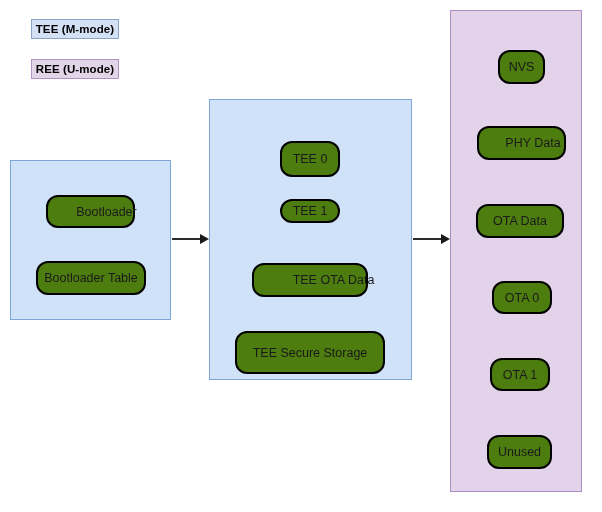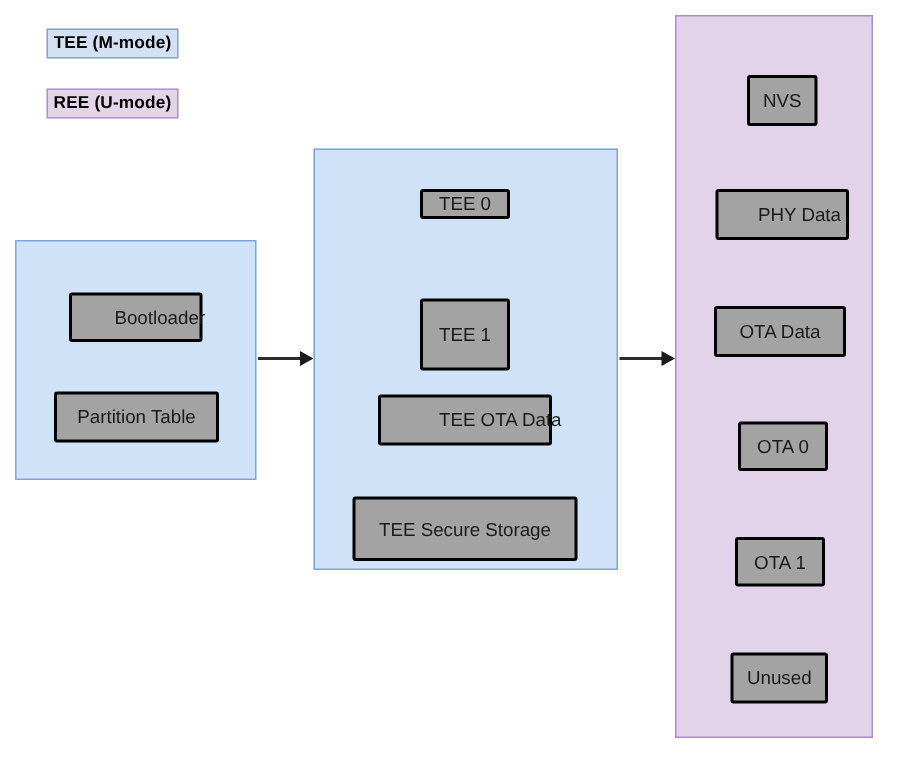--- a/index.html
+++ b/index.html
@@ -75,23 +75,23 @@
     left: 450px;
     top: 10px;
     width: 132px;
     height: 482px;
   }
 
   
   .node {
     position: absolute;
     box-sizing: border-box;
-    background: #a3a3a3;
+    background: #4d7c0f;
     border: 2px solid #000000;
-    border-radius: 2px;
+    border-radius: 12px;
     display: flex;
     align-items: center;
     justify-content: center;
     font-size: 12.5px;
     color: #1a1a1a;
     white-space: nowrap;
   }
 
   
   .arrow-line {
@@ -112,29 +112,29 @@
 <body>
 
 <div id="canvas">
 
   <div class="legend-item legend-tee">TEE (M-mode)</div>
   <div class="legend-item legend-ree">REE (U-mode)</div>
 
   <div id="region-boot" class="region region-tee"></div>
 
   <div class="node" style="left:46px; top:195px; width:89px; height:33px;padding-left:32px;">Bootloader</div>
-  <div class="node" style="left:36px; top:261px; width:110px; height:34px;">Partition Table</div>
+  <div class="node" style="left:36px; top:261px; width:110px; height:34px;">Bootloader Table</div>
 
   <div class="arrow-line" style="left:172px; top:238px; width:31px;"></div>
   <div class="arrow-head" style="left:200px; top:234px;"></div>
 
   <div id="region-tee" class="region region-tee"></div>
 
-  <div class="node" style="left:280px; top:126px; width:60px; height:20px;">TEE 0</div>
-  <div class="node" style="left:280px; top:199px; width:60px; height:48px;">TEE 1</div>
+  <div class="node" style="left:280px; top:141px; width:60px; height:36px;">TEE 0</div>
+  <div class="node" style="left:280px; top:199px; width:60px; height:24px;">TEE 1</div>
   <div class="node" style="left:252px; top:263px; width:116px; height:34px;padding-left:47px;">TEE OTA Data</div>
   <div class="node" style="left:235px; top:331px; width:150px; height:43px;">TEE Secure Storage</div>
 
   <div class="arrow-line" style="left:413px; top:238px; width:31px;"></div>
   <div class="arrow-head" style="left:441px; top:234px;"></div>
 
   <div id="region-ree" class="region region-ree"></div>
 
   <div class="node" style="left:498px; top:50px; width:47px; height:34px;">NVS</div>
   <div class="node" style="left:477px; top:126px; width:89px; height:34px;padding-left:23px;">PHY Data</div>

